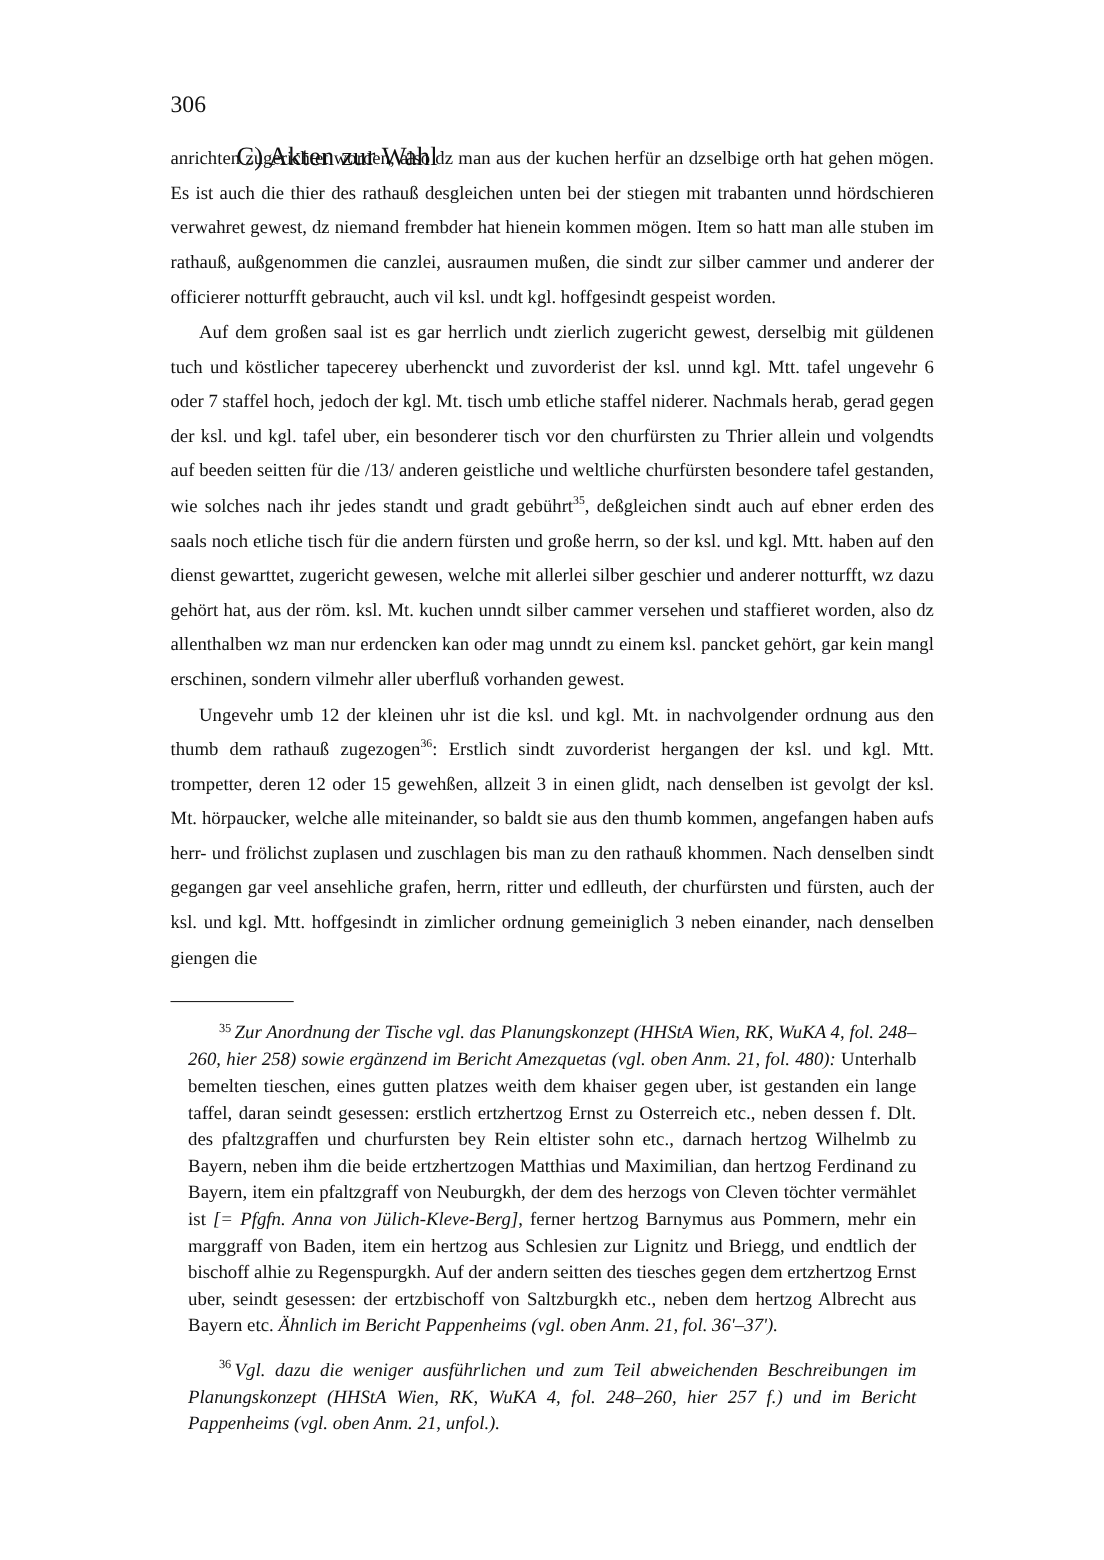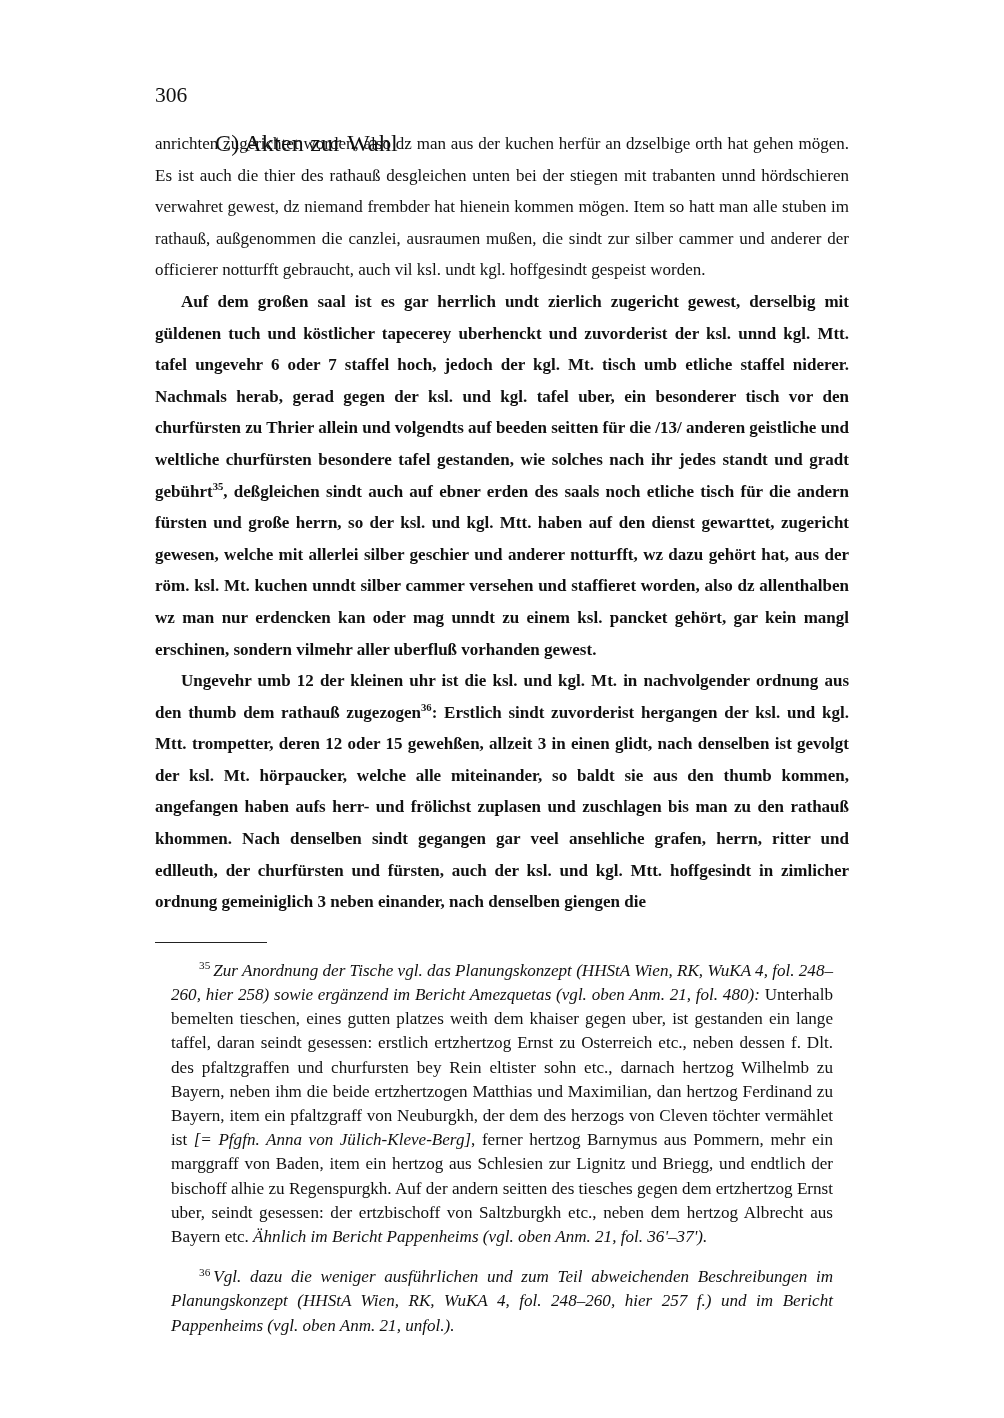--- a/index.html
+++ b/index.html
@@ -49,21 +49,20 @@
     line-height: 31.6px;
     text-align: justify;
     text-justify: inter-word;
     hyphens: manual;
   }
   .body-text p {
     margin: 0;
   }
   .body-text p.indent {
     text-indent: 26px;
-    font-weight: bold;
   }
   sup {
     font-size: 0.63em;
     vertical-align: super;
     line-height: 0;
   }
   .footnote-rule {
     margin-top: 24px;
     width: 112px;
     height: 0;

